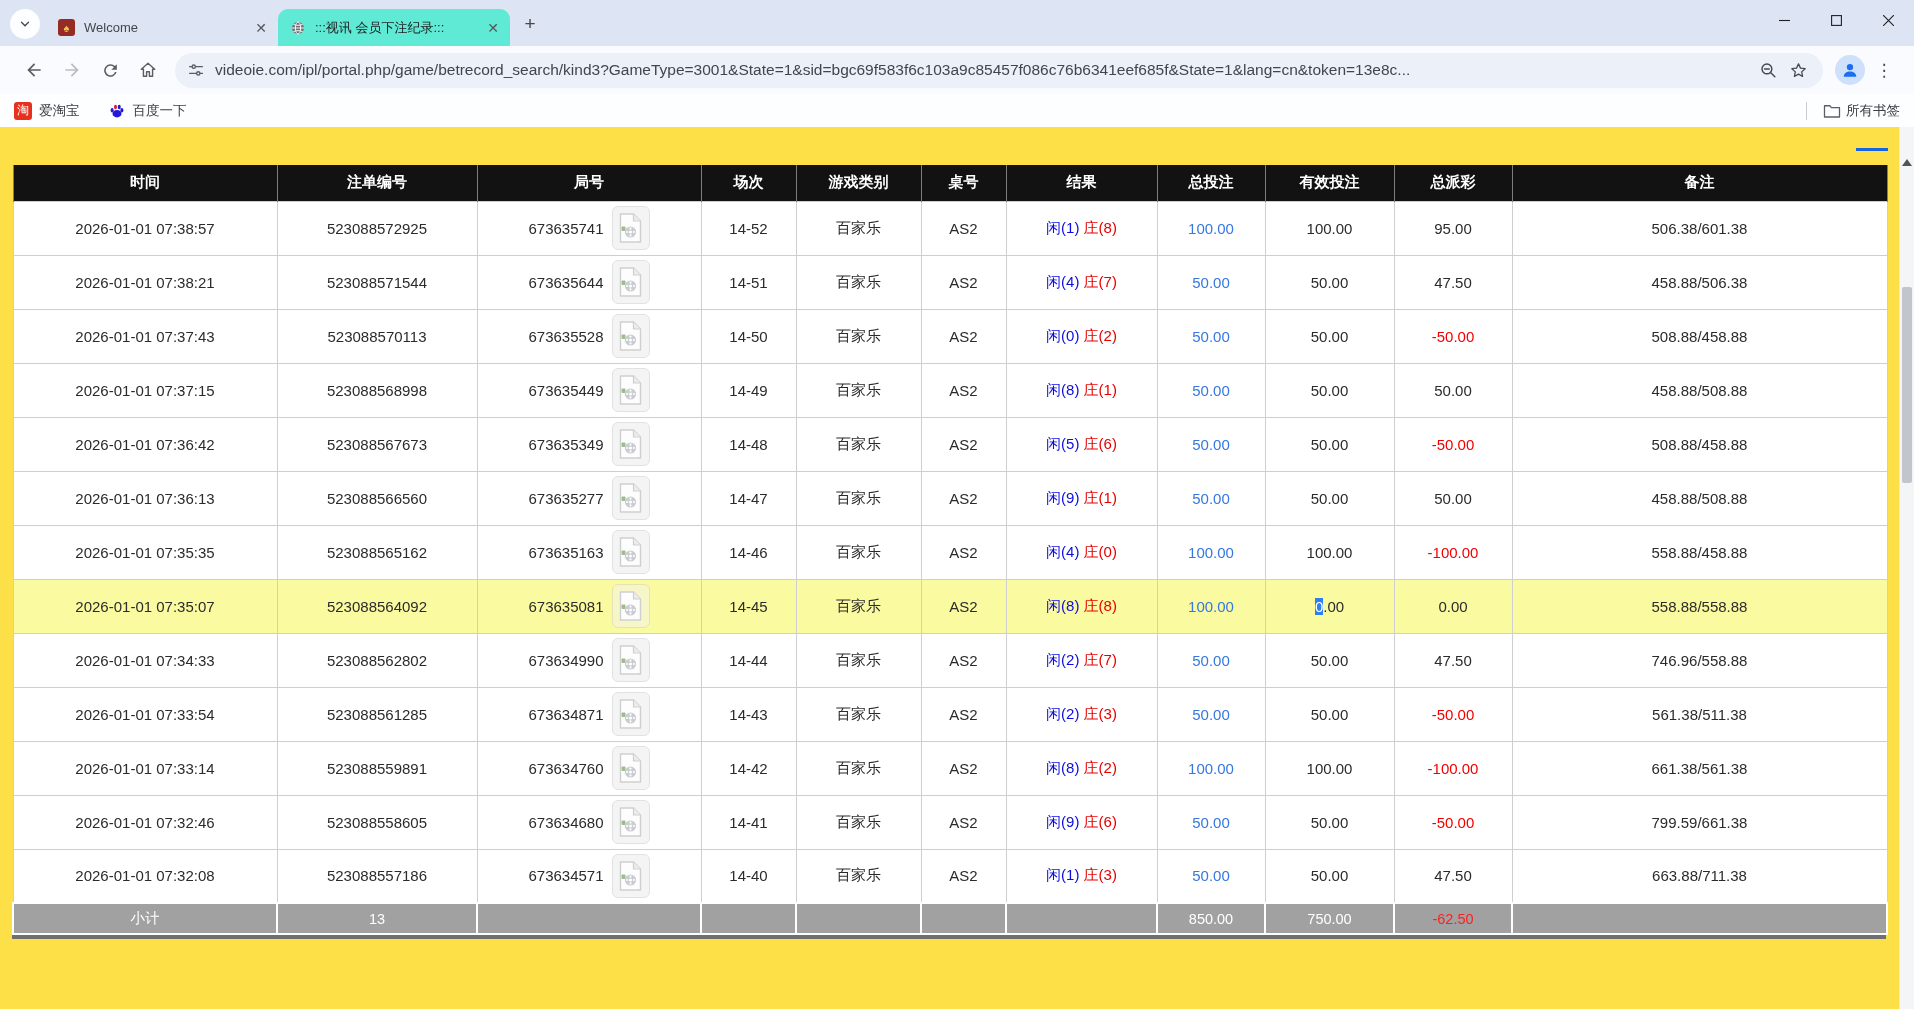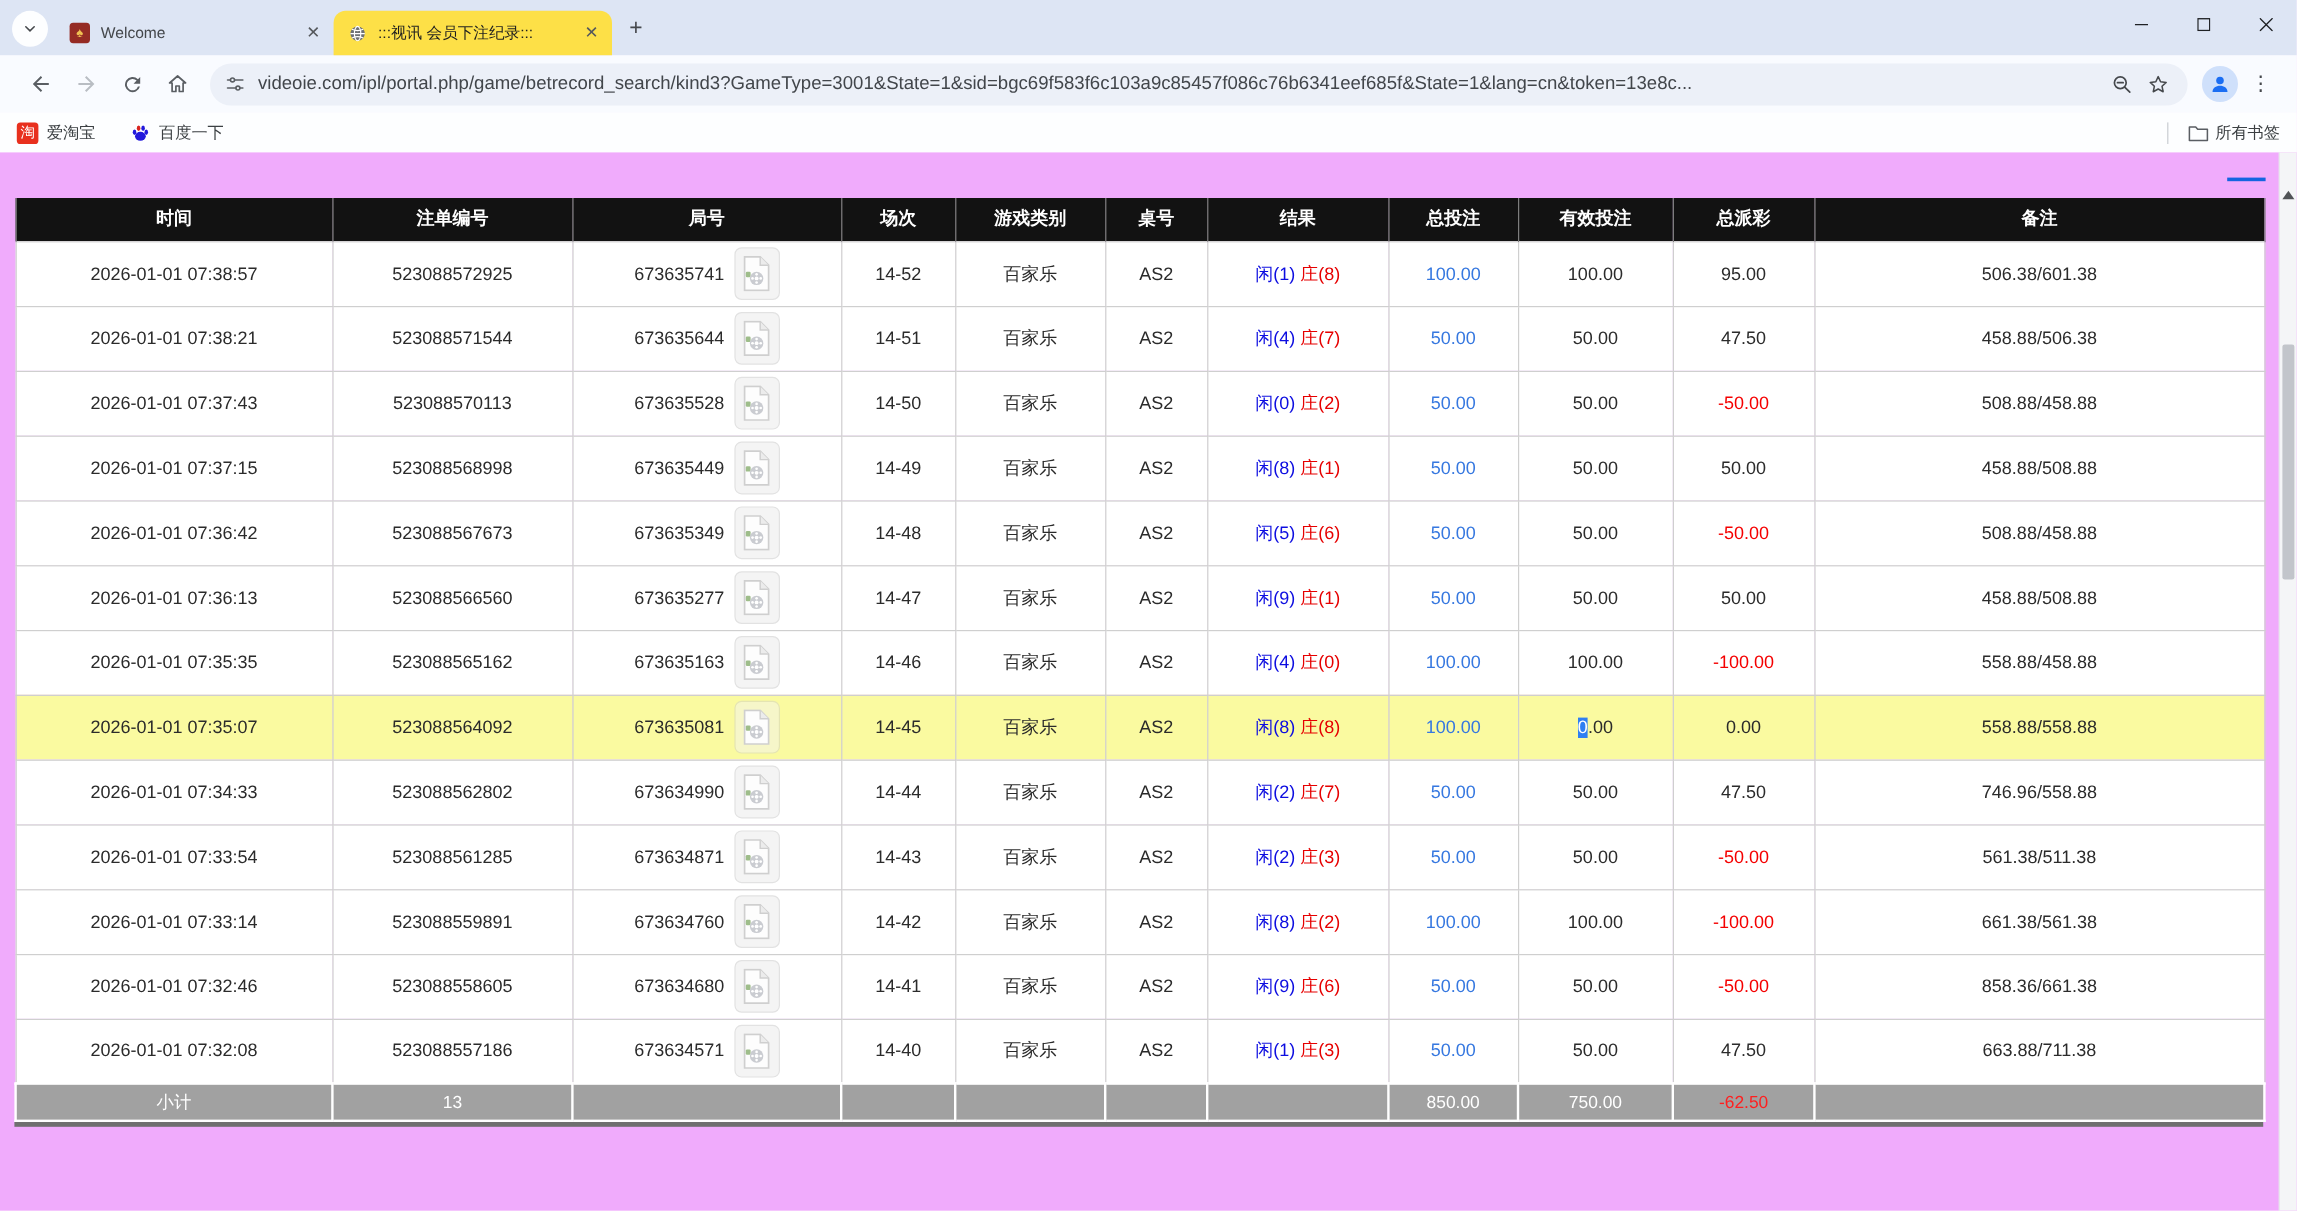--- a/index.html
+++ b/index.html
@@ -5,21 +5,21 @@
   * { box-sizing: border-box; margin: 0; padding: 0; }
   html,body { width:1914px; height:1009px; overflow:hidden; }
   body { font-family:"Liberation Sans","DejaVu Sans",sans-serif; background:#fff; position:relative; }
 
   
   .tabstrip { height:46px; background:#dde5f4; display:flex; align-items:flex-end; position:relative; }
   .tab-search { width:30px; height:30px; border-radius:15px; background:#fdfeff; margin:0 6px 7px 10px;
                 display:flex; align-items:center; justify-content:center; cursor:pointer; }
   .tab { width:232px; height:37px; border-radius:10px 10px 0 0; display:flex; align-items:center;
          padding:0 8px 0 12px; font-size:13px; color:#44474b; position:relative; }
-  .tab.active { background:#fde047; color:#1c1d1f; }
+  .tab.active { background:#5eead4; color:#1c1d1f; }
   .tab .title { flex:1; white-space:nowrap; overflow:hidden; margin-left:9px; }
   .tab .close { width:18px; height:18px; border-radius:9px; display:flex; align-items:center; justify-content:center;
                 font-size:14px; color:#55585c; cursor:pointer; }
   .favicon1 { width:17px; height:17px; border-radius:3px; background:#952b24; color:#f0c052; font-size:11px;
               display:flex; align-items:center; justify-content:center; flex:0 0 auto; }
   .newtab { width:28px; height:28px; margin:0 0 8px 6px; font-size:19px; color:#45484c; display:flex;
             align-items:center; justify-content:center; cursor:pointer; }
   .wincontrols { position:absolute; right:0; top:0; height:40px; display:flex; }
   .winbtn { width:52px; height:40px; display:flex; align-items:center; justify-content:center; cursor:pointer; }
 
@@ -36,21 +36,21 @@
 
   .bookmarksbar { height:33px; background:#fdfeff; display:flex; align-items:center; padding:0 14px; font-size:13.5px; color:#3c4043; }
   .bm { display:flex; align-items:center; gap:7px; margin-right:28px; cursor:pointer; }
   .bm-ico-tao { width:18px; height:18px; border-radius:3px; background:#e8301e; color:#fff; font-size:12px;
                 display:flex; align-items:center; justify-content:center; }
   .bm-spacer { flex:1; }
   .bm-sep { width:1px; height:18px; background:#c9ccd1; margin-right:16px; }
   .bm-all { display:flex; align-items:center; gap:5px; cursor:pointer; }
 
   
-  .page { position:absolute; top:127px; left:0; right:0; bottom:0; background:#f0abfc; }
+  .page { position:absolute; top:127px; left:0; right:0; bottom:0; background:#fde047; }
   .focus-underline { position:absolute; left:1856px; top:148px; width:32px; height:3px; background:#1565e0; }
 
   table.bet { border-collapse:collapse; table-layout:fixed; margin:38px 0 0 12px; width:1874px; font-size:15px; color:#2b2b2b; }
   table.bet th { background:#121212; color:#fff; font-weight:bold; height:36px; text-align:center;
                  border-right:1px solid #7d7d7d; border-left:1px solid #7d7d7d; font-size:15px; }
   table.bet td { border:1px solid #cfcfcf; text-align:center; height:54px; background:#fff; }
   tr.hl td { background:#fafaa0; }
   .round-wrap { display:flex; align-items:center; justify-content:center; gap:8px; }
   .video-btn { width:38px; height:44px; background:#f4f4f4; border:1px solid #e2e2e2; border-radius:6px;
                display:flex; align-items:center; justify-content:center; cursor:pointer; }
@@ -577,21 +577,21 @@
               </button>
             </div>
           </td>
           <td>14-41</td>
           <td>百家乐</td>
           <td>AS2</td>
           <td><span class="player">闲(9)</span> <span class="banker">庄(6)</span></td>
           <td><span class="link-blue">50.00</span></td>
           <td>50.00</td>
           <td class="neg">-50.00</td>
-          <td>858.36/661.38</td>
+          <td>799.59/661.38</td>
         </tr>
         <tr class="data-row">
           <td>2026-01-01 07:32:08</td>
           <td>523088557186</td>
           <td>
             <div class="round-wrap">
               <span>673634571</span>
               <button class="video-btn">
 <svg width="25" height="30" viewBox="0 0 25 30">
   <path d="M2.5 1h13l7 7v21h-20z" fill="#fdfdfd" stroke="#cfcfcf" stroke-width="1.4"></path>

